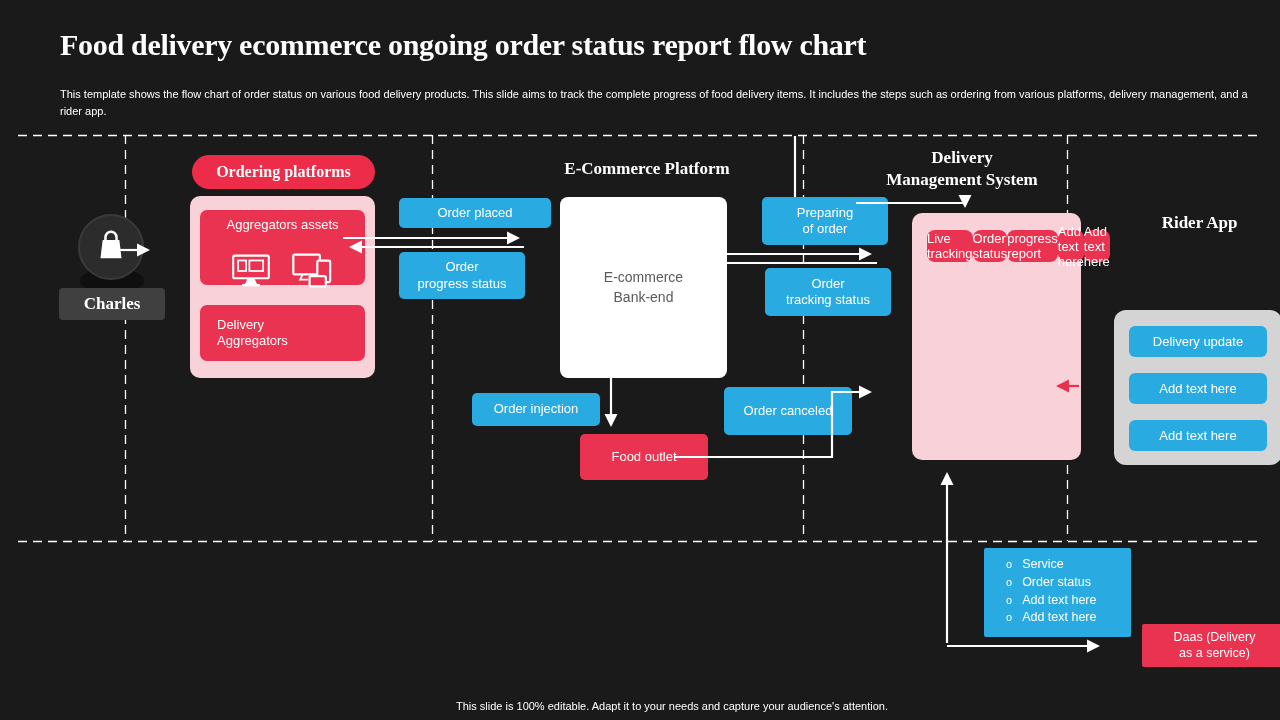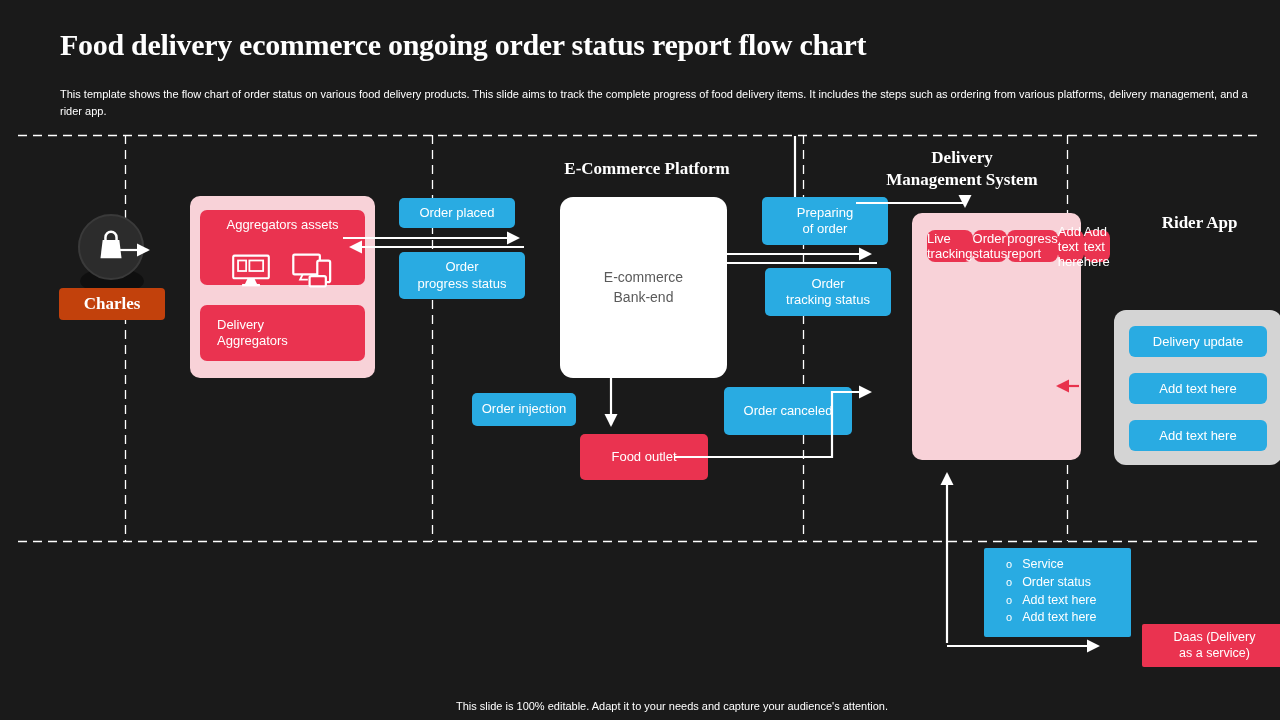--- a/index.html
+++ b/index.html
@@ -19,23 +19,23 @@
   .heading{font-size:17px;text-align:center;line-height:1.3;z-index:2;}
   #pill-ordering{left:160px;top:155px;width:183px;height:34px;background:#ed2c49;border-radius:17px;
                  display:flex;align-items:center;justify-content:center;font-size:16px;z-index:3;}
   #panel-ordering{left:158px;top:196px;width:185px;height:182px;background:#f8d2d8;border-radius:10px;z-index:2;}
   #restaurant-assets{left:168px;top:210px;width:165px;height:75px;flex-direction:column;justify-content:flex-start;padding-top:7px;}
   .icon-row{display:flex;gap:20px;align-items:center;margin-top:3px;}
   #delivery-aggregators{left:168px;top:305px;width:165px;height:56px;justify-content:flex-start;text-align:left;padding-left:17px;}
   #avatar{left:46px;top:214px;width:66px;height:66px;border-radius:50%;background:#2c2c2c;border:2px solid #3a3a3a;
           display:flex;align-items:center;justify-content:center;z-index:3;}
   #avatar-shadow{left:48px;top:268px;width:64px;height:26px;border-radius:50%;background:#0f0f0f;z-index:2;}
-  #charles{left:27px;top:288px;width:106px;height:32px;background:#c2410c;border-radius:4px;
+  #charles{left:27px;top:288px;width:106px;height:32px;background:#404040;border-radius:4px;
            display:flex;align-items:center;justify-content:center;font-size:17px;z-index:3;}
-  #ecom-core{left:528px;top:197px;width:167px;height:181px;background:#fff;border-radius:13px;
+  #ecom-core{left:528px;top:197px;width:167px;height:181px;background:#fff;border-radius:8px;
              display:flex;align-items:center;justify-content:center;color:#5a5a5a;font-size:14px;
              text-align:center;white-space:pre-line;line-height:1.4;z-index:3;}
   #dms-panel{left:880px;top:213px;width:169px;height:247px;background:#f8d2d8;border-radius:10px;
              display:flex;justify-content:space-between;padding:17px 15px 11px 15px;z-index:3;}
   .dms-btn{height:32px;border-radius:8px;background:#ea3350;display:flex;align-items:center;justify-content:center;font-size:13px;}
   #rider-panel{left:1082px;top:310px;width:168px;height:155px;background:#d4d4d4;border-radius:12px;
                display:flex;flex-direction:column;justify-content:space-between;padding:16px 15px 14px 15px;z-index:3;}
   .rider-btn{height:31px;border-radius:6px;background:#29abe2;display:flex;align-items:center;justify-content:center;font-size:13px;color:#fff;text-align:right;}
   #service-box{left:952px;top:548px;width:147px;height:89px;background:#29abe2;border-radius:2px;
                padding:8px 0 0 22px;z-index:3;}
@@ -68,20 +68,21 @@
   <div id="avatar" class="abs">
     <span>
       <svg viewBox="0 0 24 26" width="36" height="38">
         <path d="M8.2 10.5 V7.8 a3.8 3.8 0 0 1 7.6 0 V10.5" fill="none" stroke="#ffffff" stroke-width="1.7"></path>
         <path d="M6.3 9.5 h11.4 l1.5 12.5 h-14.4 z" fill="#ffffff"></path>
       </svg>
     </span>
   </div>
   <div id="charles" class="abs serif">Charles</div>
 
+  <div id="pill-ordering" class="abs serif">Ordering platforms</div>
   <div id="panel-ordering" class="abs"></div>
   <div id="restaurant-assets" class="abs red-box">
     <span>Aggregators assets</span>
     <span class="icon-row">
       <span>
         <svg viewBox="0 0 48 42" width="40" height="34">
           <rect x="2" y="2" width="44" height="28" rx="2" fill="none" stroke="#fff" stroke-width="2.6"></rect>
           <rect x="8" y="8" width="10" height="13" fill="none" stroke="#fff" stroke-width="2.2"></rect>
           <rect x="22" y="8" width="17" height="13" fill="none" stroke="#fff" stroke-width="2.2"></rect>
           <path d="M20 30 l-3.5 7 h15 l-3.5 -7 z" fill="#fff"></path>
@@ -94,21 +95,21 @@
           <path d="M13 25 l-3 6 h9" fill="none" stroke="#fff" stroke-width="2.2"></path>
           <rect x="30" y="9" width="15" height="25" rx="2" fill="#ea3350" stroke="#fff" stroke-width="2.6"></rect>
           <rect x="21" y="27" width="19" height="12" rx="2" fill="#ea3350" stroke="#fff" stroke-width="2.6"></rect>
         </svg>
       </span>
     </span>
   </div>
   <div id="delivery-aggregators" class="abs red-box">Delivery
 Aggregators</div>
 
-  <div class="abs blue-box" style="left:367px;top:198px;width:116px;height:30px;">Order placed</div>
+  <div class="abs blue-box" style="left:367px;top:198px;width:152px;height:30px;">Order placed</div>
   <div class="abs blue-box" style="left:367px;top:252px;width:126px;height:47px;">Order
 progress status</div>
 
   <div class="abs serif heading" style="left:470px;top:158px;width:290px;">E-Commerce Platform</div>
   <div id="ecom-core" class="abs">E-commerce
 Bank-end</div>
 
   <div class="abs blue-box" style="left:730px;top:197px;width:126px;height:48px;">Preparing
 of order</div>
   <div class="abs blue-box" style="left:733px;top:268px;width:126px;height:48px;">Order
@@ -126,21 +127,21 @@
     <div class="dms-btn">Add text here</div>
   </div>
 
   <div class="abs serif heading" style="left:1085px;top:212px;width:165px;">Rider App</div>
   <div id="rider-panel" class="abs">
     <div class="rider-btn">Delivery update</div>
     <div class="rider-btn">Add text here</div>
     <div class="rider-btn">Add text here</div>
   </div>
 
-  <div class="abs blue-box" style="left:440px;top:393px;width:104px;height:33px;">Order injection</div>
+  <div class="abs blue-box" style="left:440px;top:393px;width:128px;height:33px;">Order injection</div>
   <div class="abs blue-box" style="left:692px;top:387px;width:128px;height:48px;">Order canceled</div>
   <div class="abs red-box" style="left:548px;top:434px;width:128px;height:46px;border-radius:5px;">Food outlet</div>
 
   <div id="service-box" class="abs">
     <div class="svc-row">
       <span class="svc-bullet">o</span>
       <span>Service</span>
       </div>
     <div class="svc-row">
       <span class="svc-bullet">o</span>

